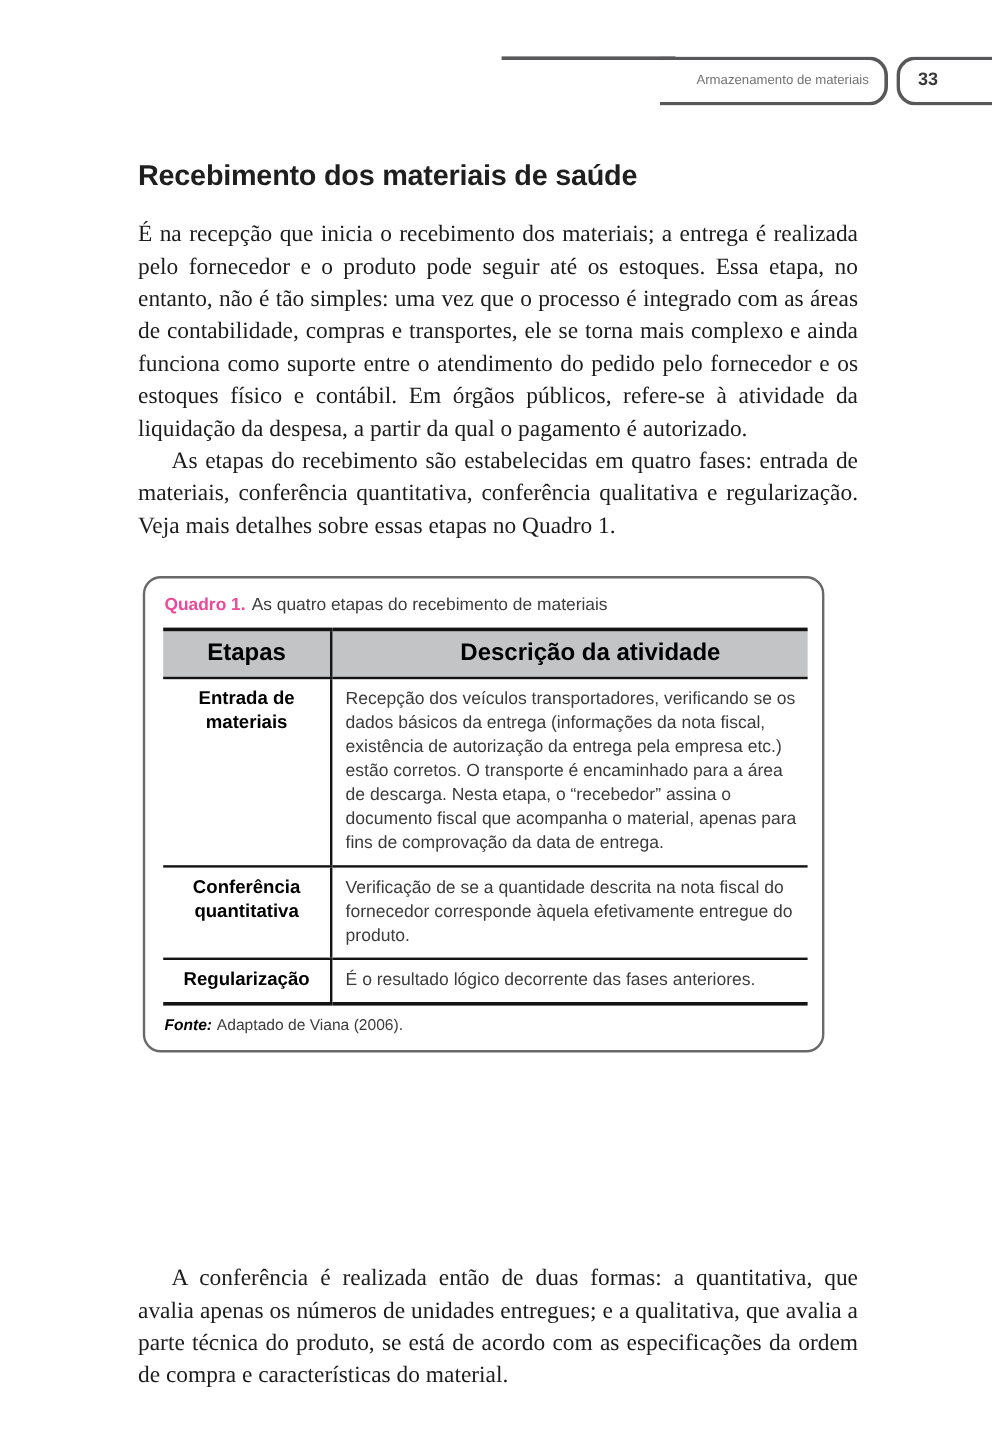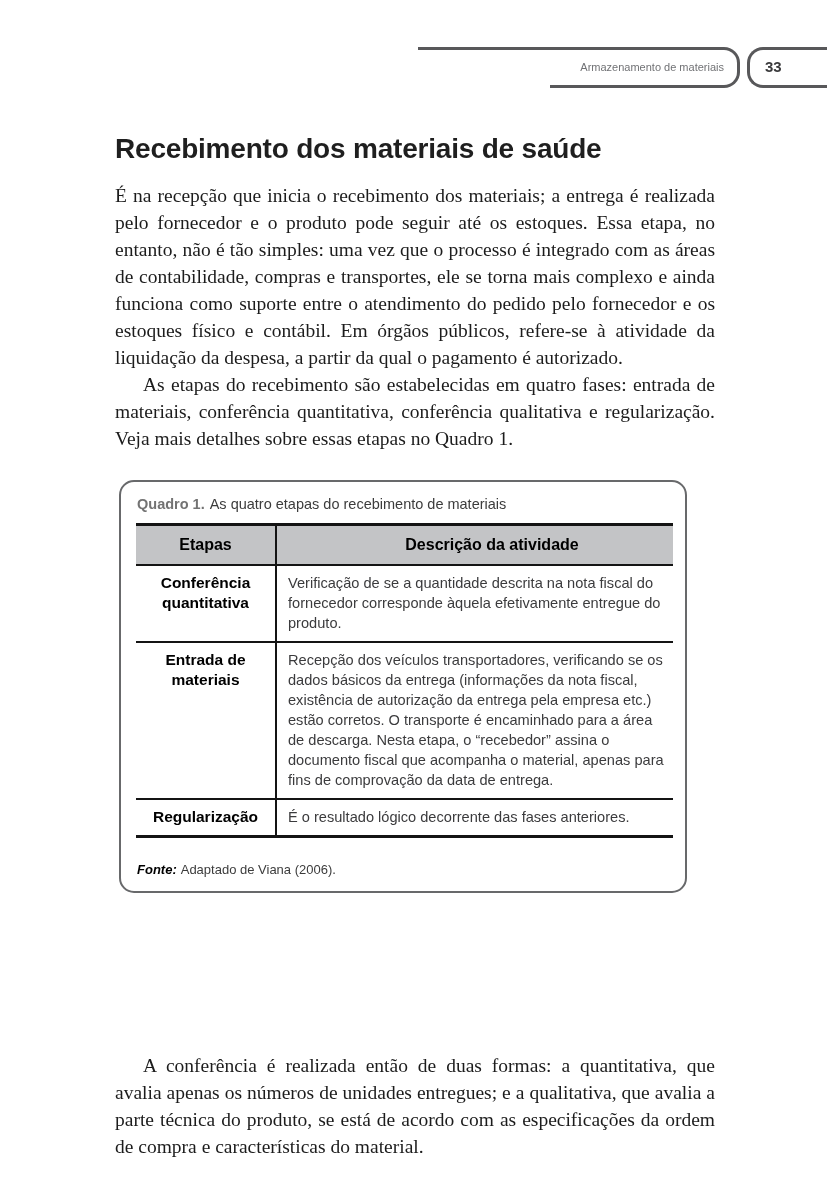--- a/index.html
+++ b/index.html
@@ -45,21 +45,21 @@
     line-height: 34px;
     font-size: 15px;
     font-weight: bold;
     color: #3a3a3c;
   }
 
   
   .article-title {
     position: absolute;
     left: 115px; top: 133px;
-    font-size: 28px;
+    font-size: 24px;
     font-weight: bold;
     color: #1f1f1f;
     letter-spacing: -0.2px;
   }
   .body-block {
     position: absolute;
     left: 115px;
     width: 600px;
     font-family: "Liberation Serif", serif;
     font-size: 19.5px;
@@ -80,34 +80,34 @@
     border: 2px solid #68696b;
     border-radius: 15px;
     padding: 13px 13px 14px 14px;
     background: #ffffff;
   }
   .quadro-caption {
     font-size: 14.5px;
     color: #3c3c3c;
     margin: 1px 0 11px 2px;
   }
-  .quadro-caption .cap-label { font-weight: bold; color: #737373; margin-right: 5px; margin-top: 28px; }
+  .quadro-caption .cap-label { font-weight: bold; color: #ec4899; margin-right: 5px; margin-top: 28px; }
   .quadro table {
     border-collapse: collapse;
     table-layout: fixed;
     width: 537px;
     margin-left: 1px;
   }
   .quadro col.c1 { width: 140px; }
   .quadro th {
     background: #c3c4c6;
     border-top: 3px solid #141414;
     border-bottom: 2px solid #141414;
     height: 40px;
-    font-size: 16px;
+    font-size: 20px;
     font-weight: bold;
     color: #000000;
     text-align: center;
     vertical-align: middle;
   }
   .quadro th + th, .quadro td + td { border-left: 2px solid #141414; padding-left: 34px; }
   .quadro td {
     border-bottom: 2px solid #141414;
     vertical-align: top;
   }
@@ -122,21 +122,21 @@
   }
   .quadro td.desc {
     font-size: 14.6px;
     line-height: 20px;
     color: #3b3b3d;
     padding: 7px 8px 8px 11px;
   }
   .quadro-fonte {
     font-size: 13px;
     color: #3c3c3c;
-    margin: 24px 0 0 2px;
+    margin: 8px 0 0 2px;
   }
   .quadro-fonte .fonte-label { font-weight: bold; font-style: italic; color: #000000; margin-right: 4px; }
 </style>
 </head>
 <body>
 
 <div class="page">
 
   <div class="head-rule"></div>
   <div class="chapter-tab">
@@ -164,26 +164,26 @@
           <col class="c2">
         </colgroup>
       <thead>
         <tr>
           <th>Etapas</th>
           <th>Descrição da atividade</th>
         </tr>
       </thead>
       <tbody>
         <tr>
+          <td class="etapa">Entrada de materiais</td>
+          <td class="desc">Recepção dos veículos transportadores, verificando se os dados básicos da entrega (informações da nota fiscal, existência de autorização da entrega pela empresa etc.) estão corretos. O transporte é encaminhado para a área de descarga. Nesta etapa, o “recebedor” assina o documento fiscal que acompanha o material, apenas para fins de comprovação da data de entrega.</td>
+        </tr>
+        <tr>
           <td class="etapa">Conferência quantitativa</td>
           <td class="desc">Verificação de se a quantidade descrita na nota fiscal do fornecedor corresponde àquela efetivamente entregue do produto.</td>
-        </tr>
-        <tr>
-          <td class="etapa">Entrada de materiais</td>
-          <td class="desc">Recepção dos veículos transportadores, verificando se os dados básicos da entrega (informações da nota fiscal, existência de autorização da entrega pela empresa etc.) estão corretos. O transporte é encaminhado para a área de descarga. Nesta etapa, o “recebedor” assina o documento fiscal que acompanha o material, apenas para fins de comprovação da data de entrega.</td>
         </tr>
         <tr class="last">
           <td class="etapa">Regularização</td>
           <td class="desc">É o resultado lógico decorrente das fases anteriores.</td>
         </tr>
       </tbody>
     </table>
 
     <div class="quadro-fonte">
       <span class="fonte-label">Fonte:</span><span>Adaptado de Viana (2006).</span>

